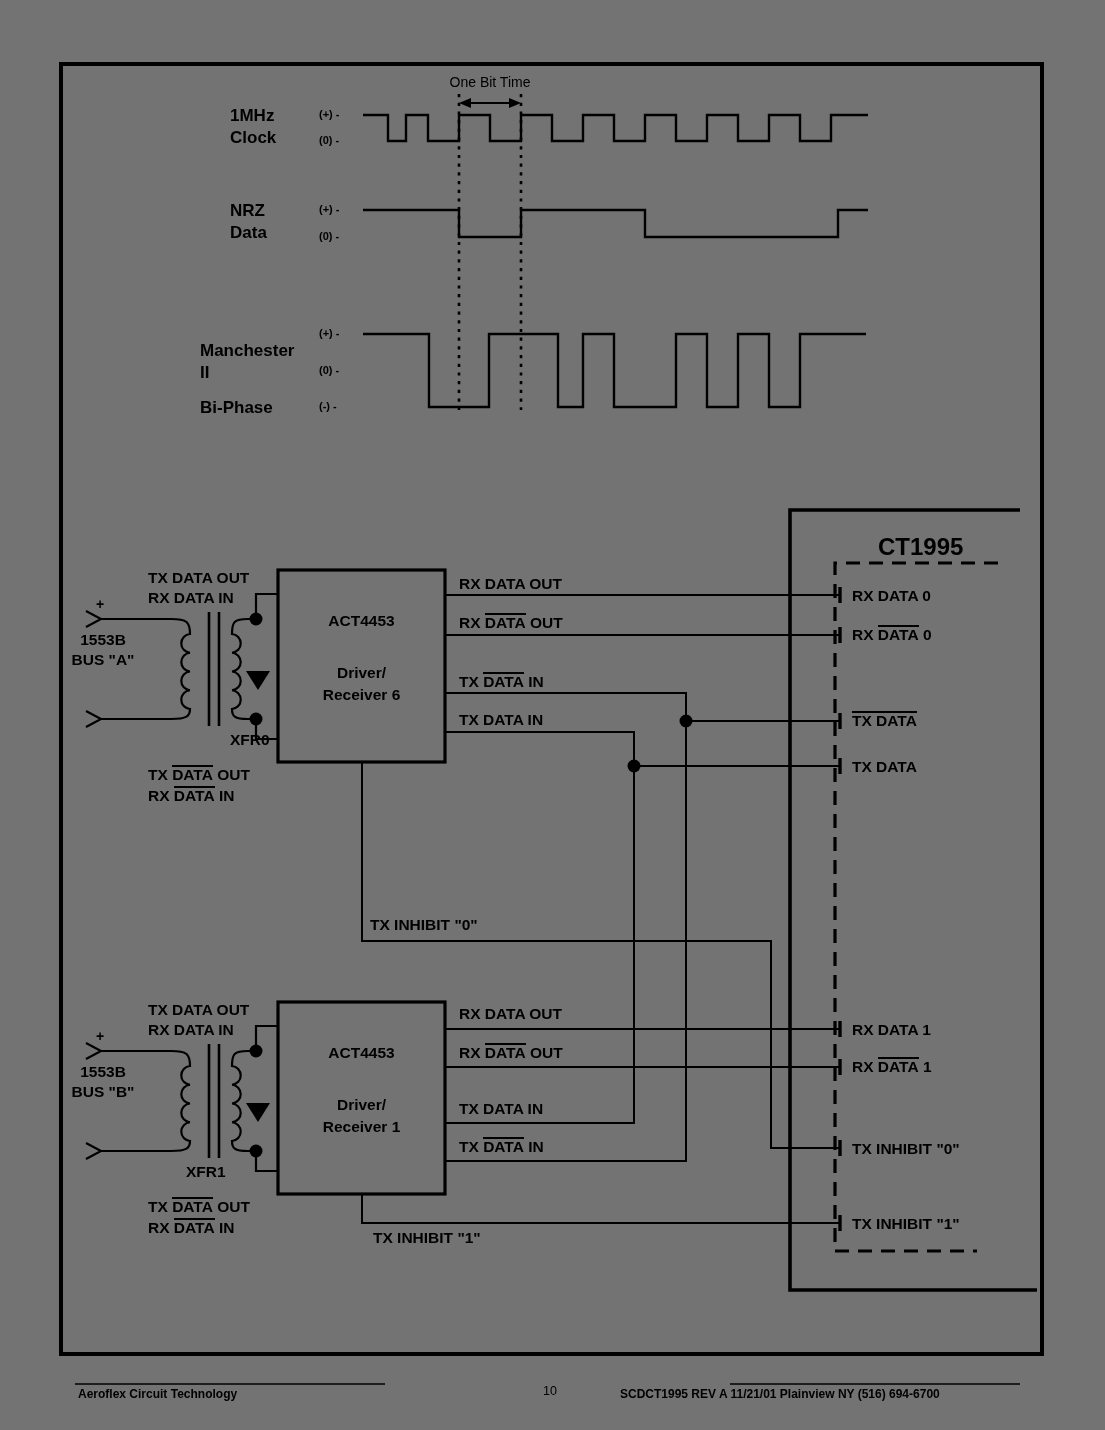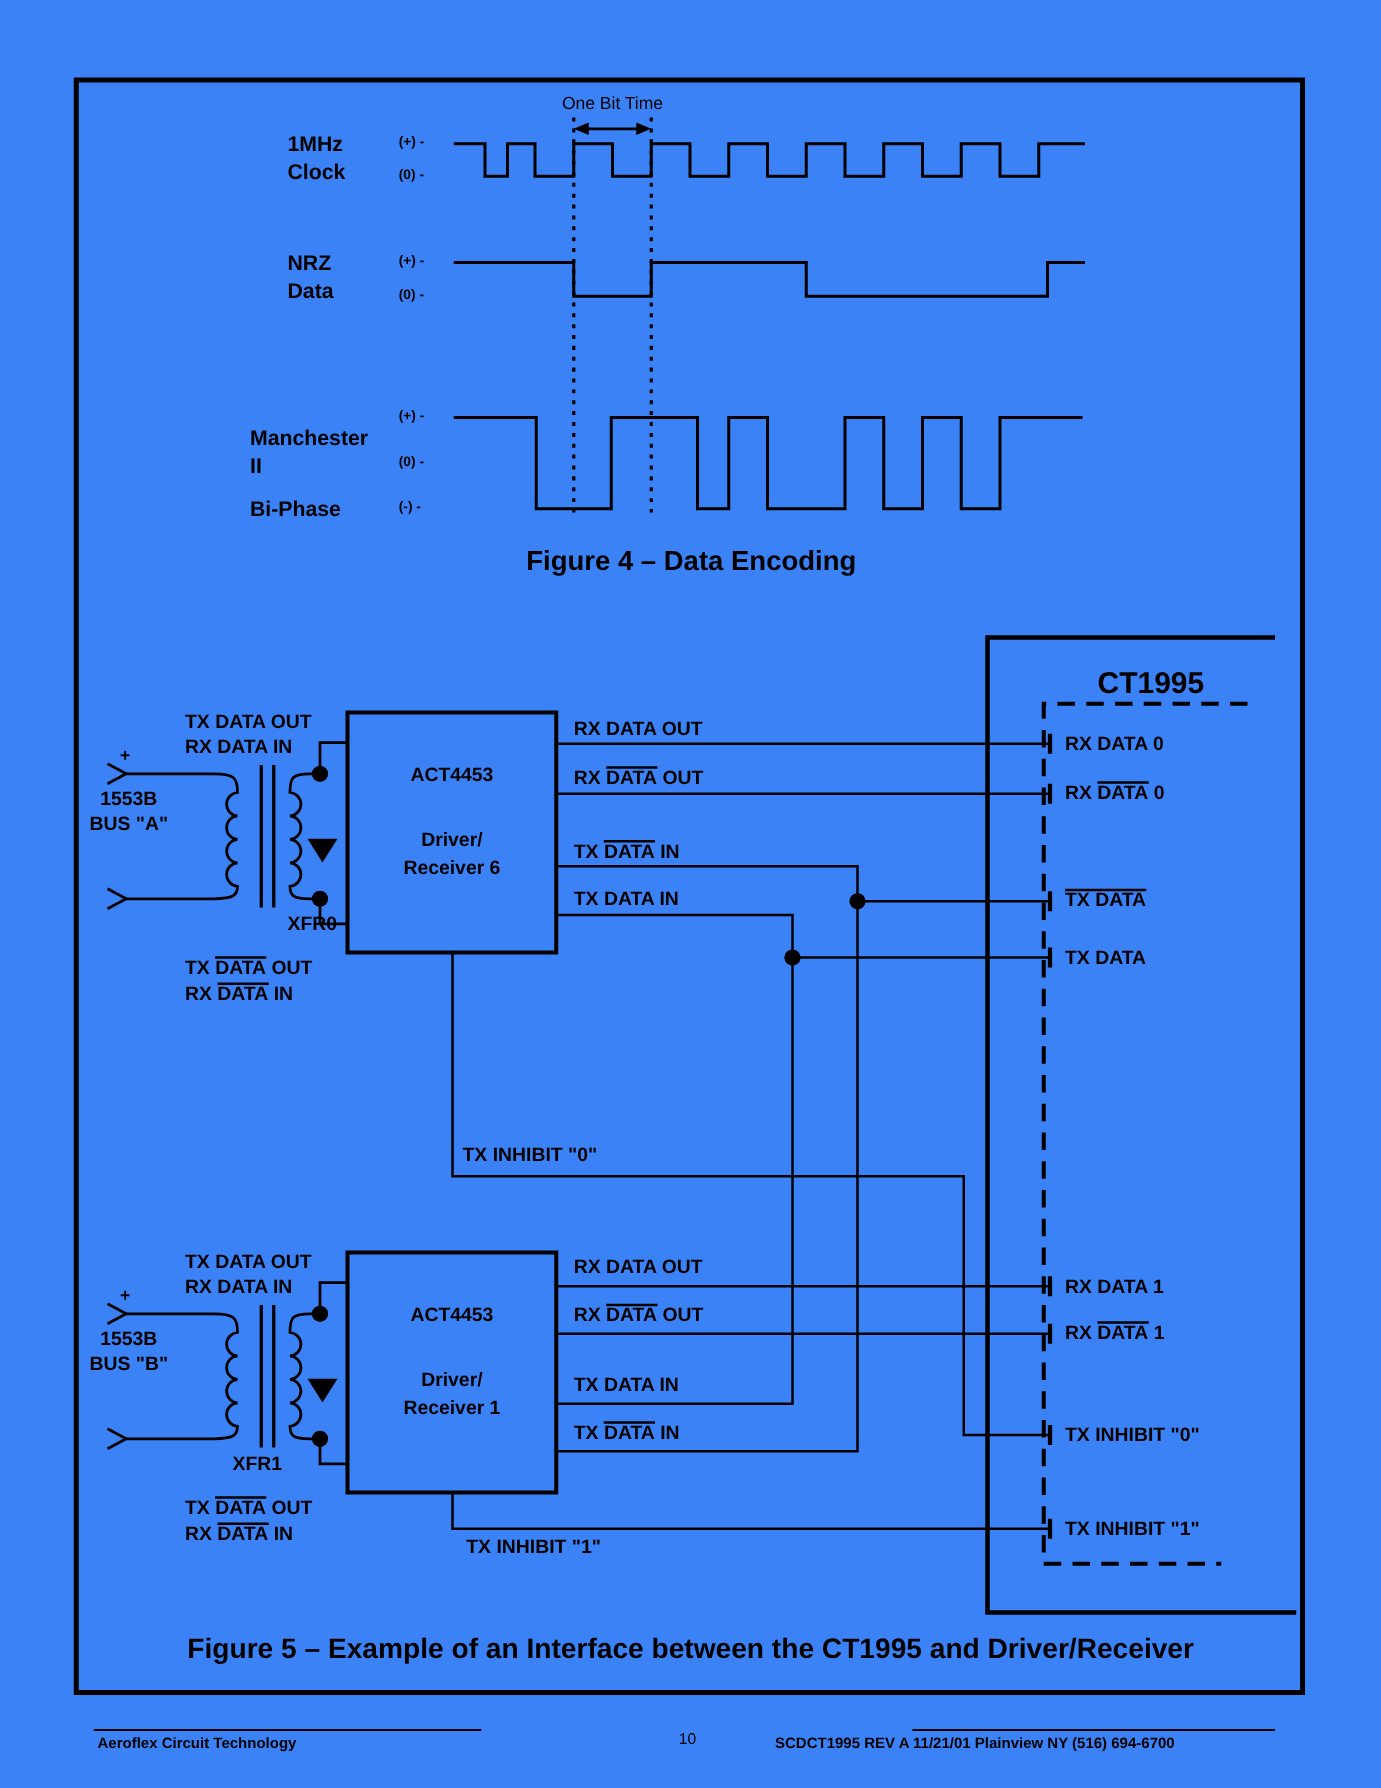--- a/index.html
+++ b/index.html
@@ -1,16 +1,16 @@
 <!DOCTYPE html>
 <html><head>
 <meta charset="utf-8">
 <style>
   html,body{margin:0;padding:0;background:#fff;}
-  .page{position:relative;width:1105px;height:1430px;background:#3b82f6;overflow:hidden;
+  .page{position:relative;width:1105px;height:1430px;background:#737373;overflow:hidden;
         font-family:"Liberation Sans",sans-serif;color:#000;}
   svg.linework{position:absolute;left:0;top:0;}
   .label{position:absolute;font-family:"Liberation Sans",sans-serif;font-weight:bold;
          color:#000;white-space:nowrap;line-height:1.15;}
   .reg{font-weight:normal;}
   .s11{font-size:11px;}
   .s12{font-size:12px;}
   .s13{font-size:12.5px;}
   .s14{font-size:14px;}
   .s15{font-size:15.5px;}
@@ -131,21 +131,20 @@
   <div class="label s11 rgt" style="left:319px;top:203px;width:40px;">(+) -</div>
   <div class="label s11 rgt" style="left:319px;top:230px;width:40px;">(0) -</div>
 
   <div class="label s17 rgt" style="left:200px;top:341px;width:122px;">Manchester</div>
   <div class="label s17 rgt" style="left:200px;top:363px;width:122px;">II</div>
   <div class="label s17 rgt" style="left:200px;top:398px;width:122px;">Bi-Phase</div>
   <div class="label s11 rgt" style="left:319px;top:327px;width:40px;">(+) -</div>
   <div class="label s11 rgt" style="left:319px;top:364px;width:40px;">(0) -</div>
   <div class="label s11 rgt" style="left:319px;top:400px;width:40px;">(-) -</div>
 
-  <div class="label s22 ctr" style="left:253px;top:436px;width:600px;">Figure 4 – Data Encoding</div>
 
   <div class="label s15" style="left:148px;top:569px;">TX DATA OUT</div>
   <div class="label s15" style="left:148px;top:589px;">RX DATA IN</div>
   <div class="label s14" style="left:96px;top:596px;">+</div>
   <div class="label s15 ctr" style="left:63px;top:631px;width:80px;">1553B</div>
   <div class="label s15 ctr" style="left:55px;top:651px;width:96px;">BUS "A"</div>
   <div class="label s15" style="left:186px;top:731px;margin-left:44px;">XFR0</div>
   <div class="label s15" style="left:148px;top:765px;"><span>TX </span><span class="ov">DATA</span><span> OUT</span></div>
   <div class="label s15" style="left:148px;top:786px;"><span>RX </span><span class="ov">DATA</span><span> IN</span></div>
   <div class="label s15 ctr" style="left:278px;top:612px;width:167px;">ACT4453</div>
@@ -177,19 +176,18 @@
   <div class="label s18" style="left:850px;top:533px;">CT1995</div>
   <div class="label s15" style="left:852px;top:587px;">RX DATA 0</div>
   <div class="label s15" style="left:852px;top:625px;"><span>RX </span><span class="ov">DATA</span><span> 0</span></div>
   <div class="label s15" style="left:852px;top:711px;"><span class="ov">TX DATA</span></div>
   <div class="label s15" style="left:852px;top:758px;">TX DATA</div>
   <div class="label s15" style="left:852px;top:1021px;">RX DATA 1</div>
   <div class="label s15" style="left:852px;top:1057px;"><span>RX </span><span class="ov">DATA</span><span> 1</span></div>
   <div class="label s15" style="left:852px;top:1140px;">TX INHIBIT "0"</div>
   <div class="label s15" style="left:852px;top:1215px;">TX INHIBIT "1"</div>
 
-  <div class="label s23 ctr" style="left:70px;top:1306px;width:965px;">Figure 5 – Example of an Interface between the CT1995 and Driver/Receiver</div>
 
   <div class="label s12" style="left:78px;top:1388px;">Aeroflex Circuit Technology</div>
   <div class="label reg s13 ctr" style="left:500px;top:1384px;width:100px;">10</div>
   <div class="label s12 rgt" style="left:620px;top:1388px;width:400px;">SCDCT1995 REV A 11/21/01  Plainview NY (516) 694-6700</div>
 
 </div>
 
 </body></html>

